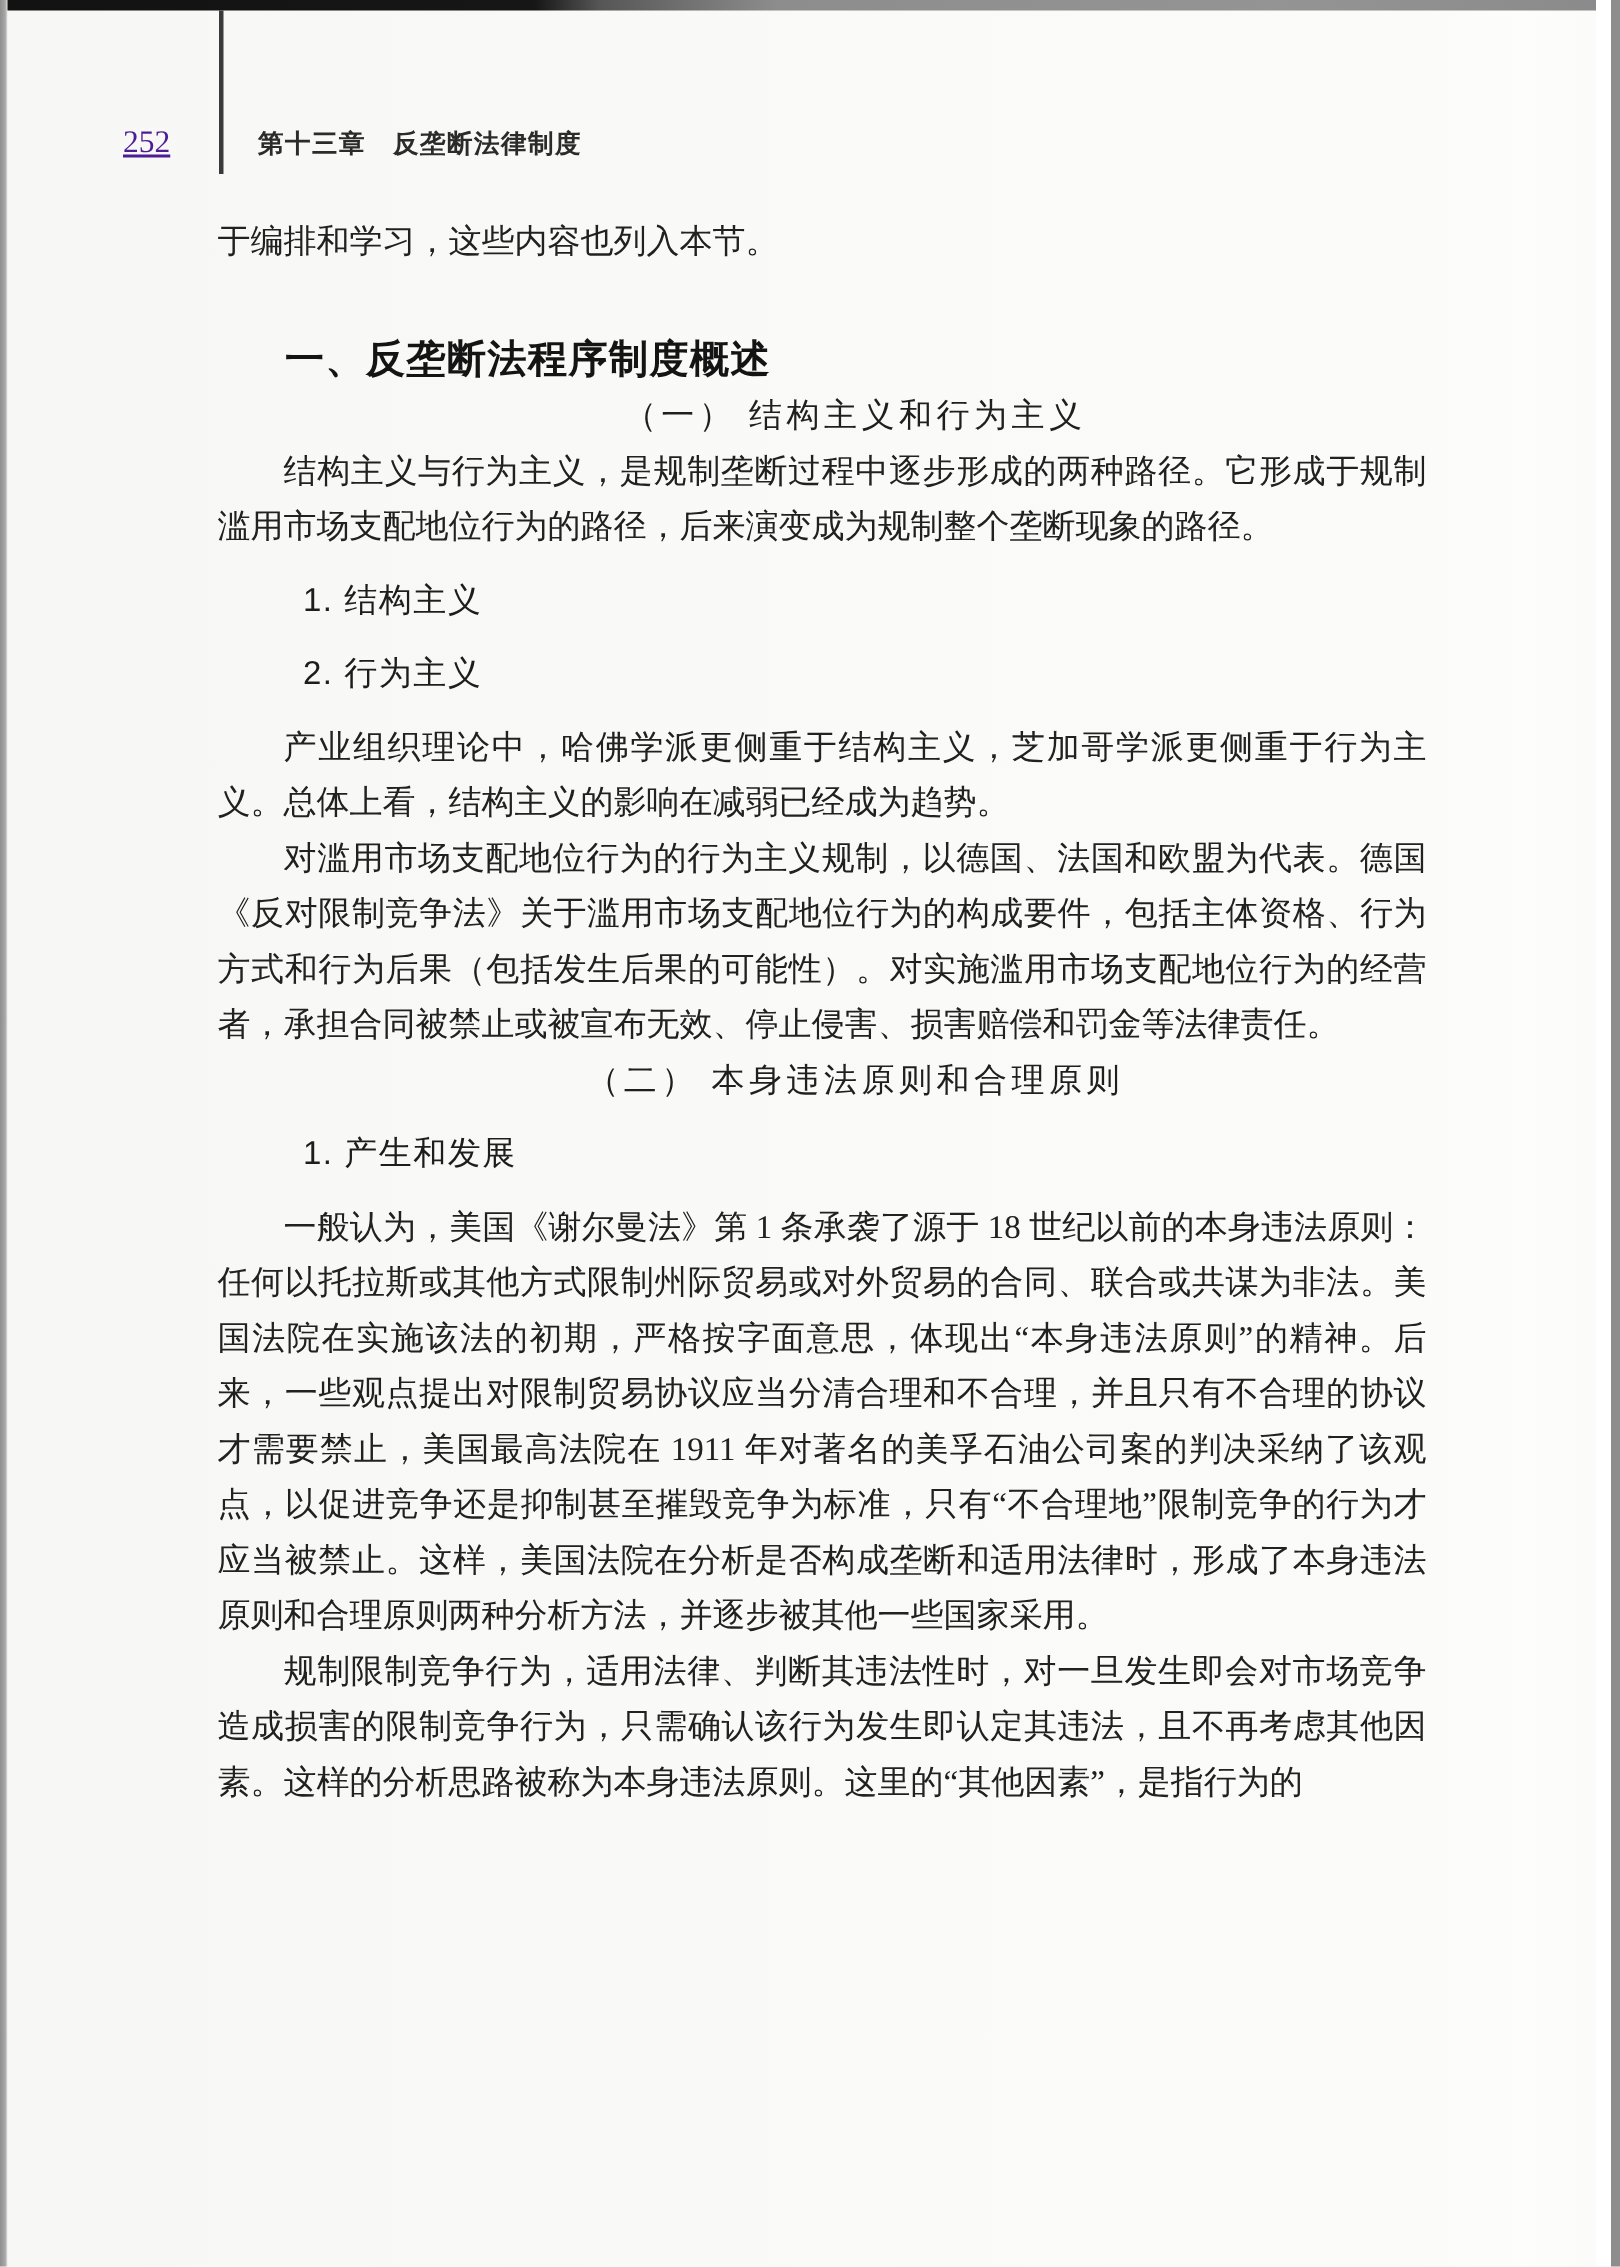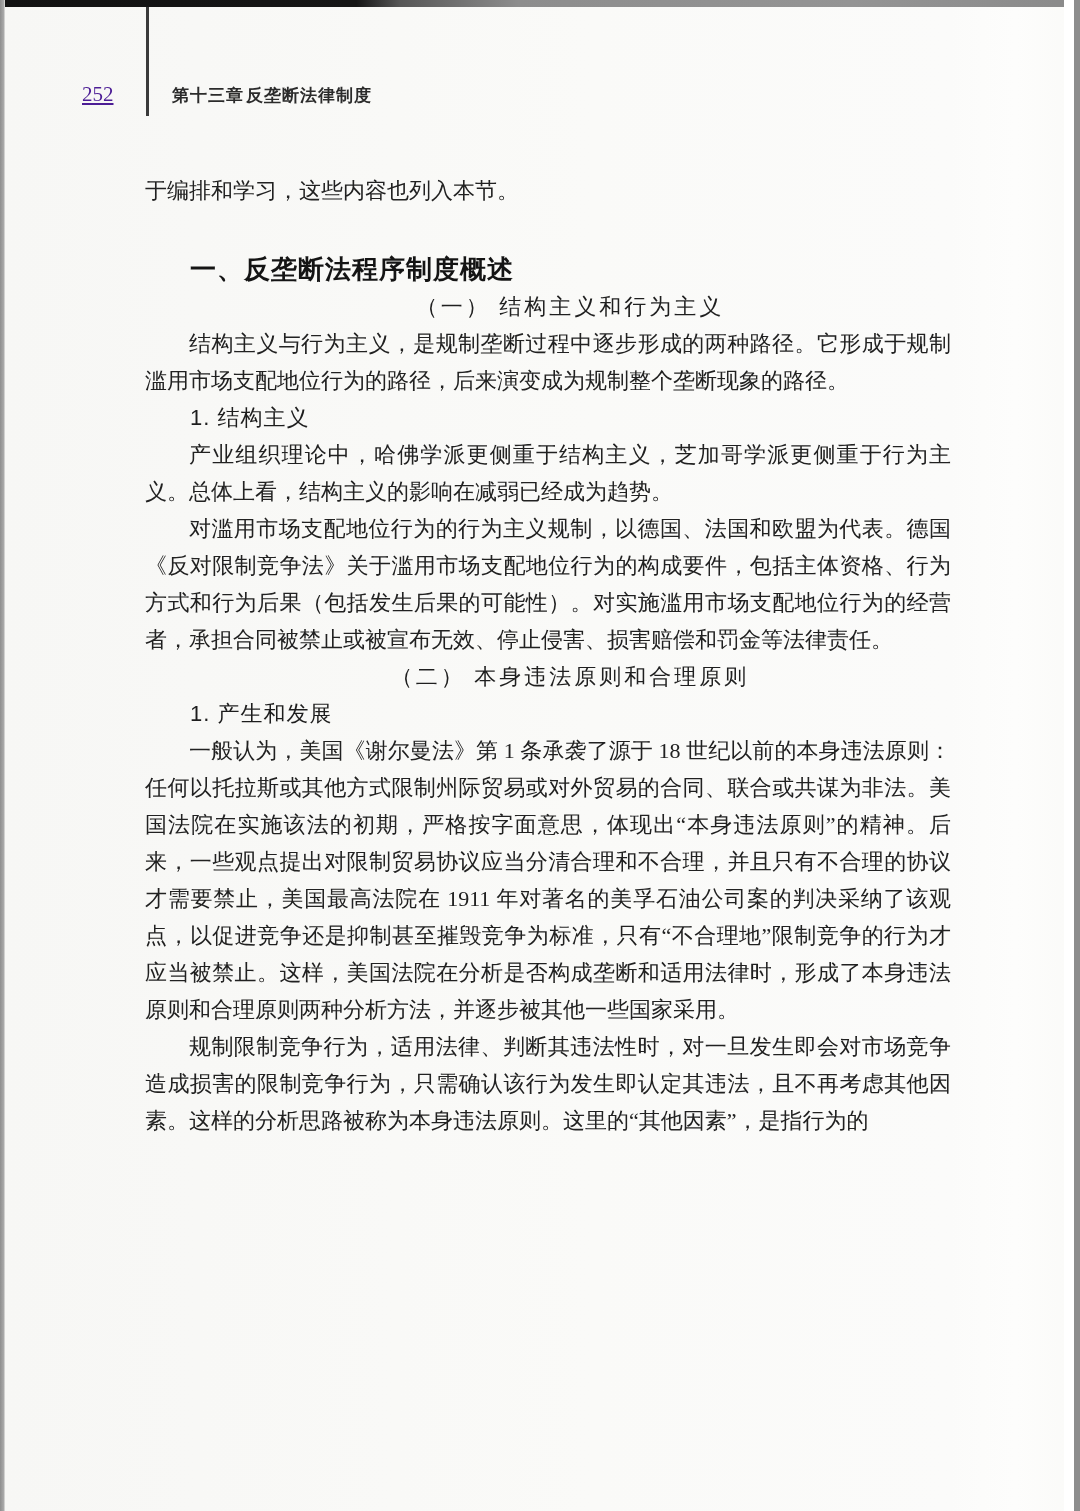--- a/index.html
+++ b/index.html
@@ -37,50 +37,50 @@
     position: absolute; left: 146px; top: 7px; width: 3px; height: 109px;
     background: #3a3a3a;
   }
   .page-number {
     position: absolute; left: 82px; top: 78px;
     font-family: "Liberation Serif", serif;
     font-size: 21px; line-height: 32px; color: #4c1d95; text-decoration: underline;
   }
   .chapter-header {
     position: absolute; left: 172px; top: 86px;
-    display: flex; gap: 2px;
+    display: flex; gap: 18px;
     font-family: "Liberation Sans", sans-serif;
     font-weight: bold; font-size: 17px; line-height: 20px;
     color: #2b2b2b; letter-spacing: 1px;
   }
 
   
   .content {
     position: absolute; left: 145px; top: 142px; width: 806px;
     font-size: 22px; line-height: 37px;
     text-align: justify;
     color: #212121;
   }
   .content p { margin: 0; text-indent: 44px; }
-  .content p.cont { text-indent: 0; margin-top: 30px; }
+  .content p.cont { text-indent: 0; }
   .content .h-section {
     margin: 42px 0 0 45px;
     font-family: "Liberation Sans", sans-serif;
     font-weight: bold; font-size: 26px; line-height: 37px;
     color: #141414; letter-spacing: 1px;
     text-align: left;
   }
   .content .h-sub {
     margin: 0; text-indent: 44px;
     font-size: 22px; line-height: 37px;
     letter-spacing: 3px; color: #1f1f1f;
     font-weight: normal; text-align: center;
   }
   .content .h-num {
-    margin: 0; text-indent: 45px;
+    margin: 12px; text-indent: 45px;
     font-family: "Liberation Sans", sans-serif;
     font-size: 22px; line-height: 37px;
     font-weight: normal; color: #1d1d1d; letter-spacing: 1px;
     text-align: left;
   }
 </style>
 </head>
 <body>
 
 <div class="top-bar"></div>
@@ -94,19 +94,20 @@
   <span>第十三章</span>
   <span>反垄断法律制度</span>
 </div>
 
 <div class="content">
   <p class="cont">于编排和学习，这些内容也列入本节。</p>
   <div class="h-section">一、反垄断法程序制度概述</div>
   <div class="h-sub">（一） 结构主义和行为主义</div>
   <p>结构主义与行为主义，是规制垄断过程中逐步形成的两种路径。它形成于规制滥用市场支配地位行为的路径，后来演变成为规制整个垄断现象的路径。</p>
   <div class="h-num">1. 结构主义</div>
+  <div class="h-num">2. 行为主义</div>
   <p>产业组织理论中，哈佛学派更侧重于结构主义，芝加哥学派更侧重于行为主义。总体上看，结构主义的影响在减弱已经成为趋势。</p>
   <p>对滥用市场支配地位行为的行为主义规制，以德国、法国和欧盟为代表。德国《反对限制竞争法》关于滥用市场支配地位行为的构成要件，包括主体资格、行为方式和行为后果（包括发生后果的可能性）。对实施滥用市场支配地位行为的经营者，承担合同被禁止或被宣布无效、停止侵害、损害赔偿和罚金等法律责任。</p>
   <div class="h-sub">（二） 本身违法原则和合理原则</div>
   <div class="h-num">1. 产生和发展</div>
   <p>一般认为，美国《谢尔曼法》第 1 条承袭了源于 18 世纪以前的本身违法原则：任何以托拉斯或其他方式限制州际贸易或对外贸易的合同、联合或共谋为非法。美国法院在实施该法的初期，严格按字面意思，体现出“本身违法原则”的精神。后来，一些观点提出对限制贸易协议应当分清合理和不合理，并且只有不合理的协议才需要禁止，美国最高法院在 1911 年对著名的美孚石油公司案的判决采纳了该观点，以促进竞争还是抑制甚至摧毁竞争为标准，只有“不合理地”限制竞争的行为才应当被禁止。这样，美国法院在分析是否构成垄断和适用法律时，形成了本身违法原则和合理原则两种分析方法，并逐步被其他一些国家采用。</p>
   <p>规制限制竞争行为，适用法律、判断其违法性时，对一旦发生即会对市场竞争造成损害的限制竞争行为，只需确认该行为发生即认定其违法，且不再考虑其他因素。这样的分析思路被称为本身违法原则。这里的“其他因素”，是指行为的</p>
 </div>
 
 </body></html>

